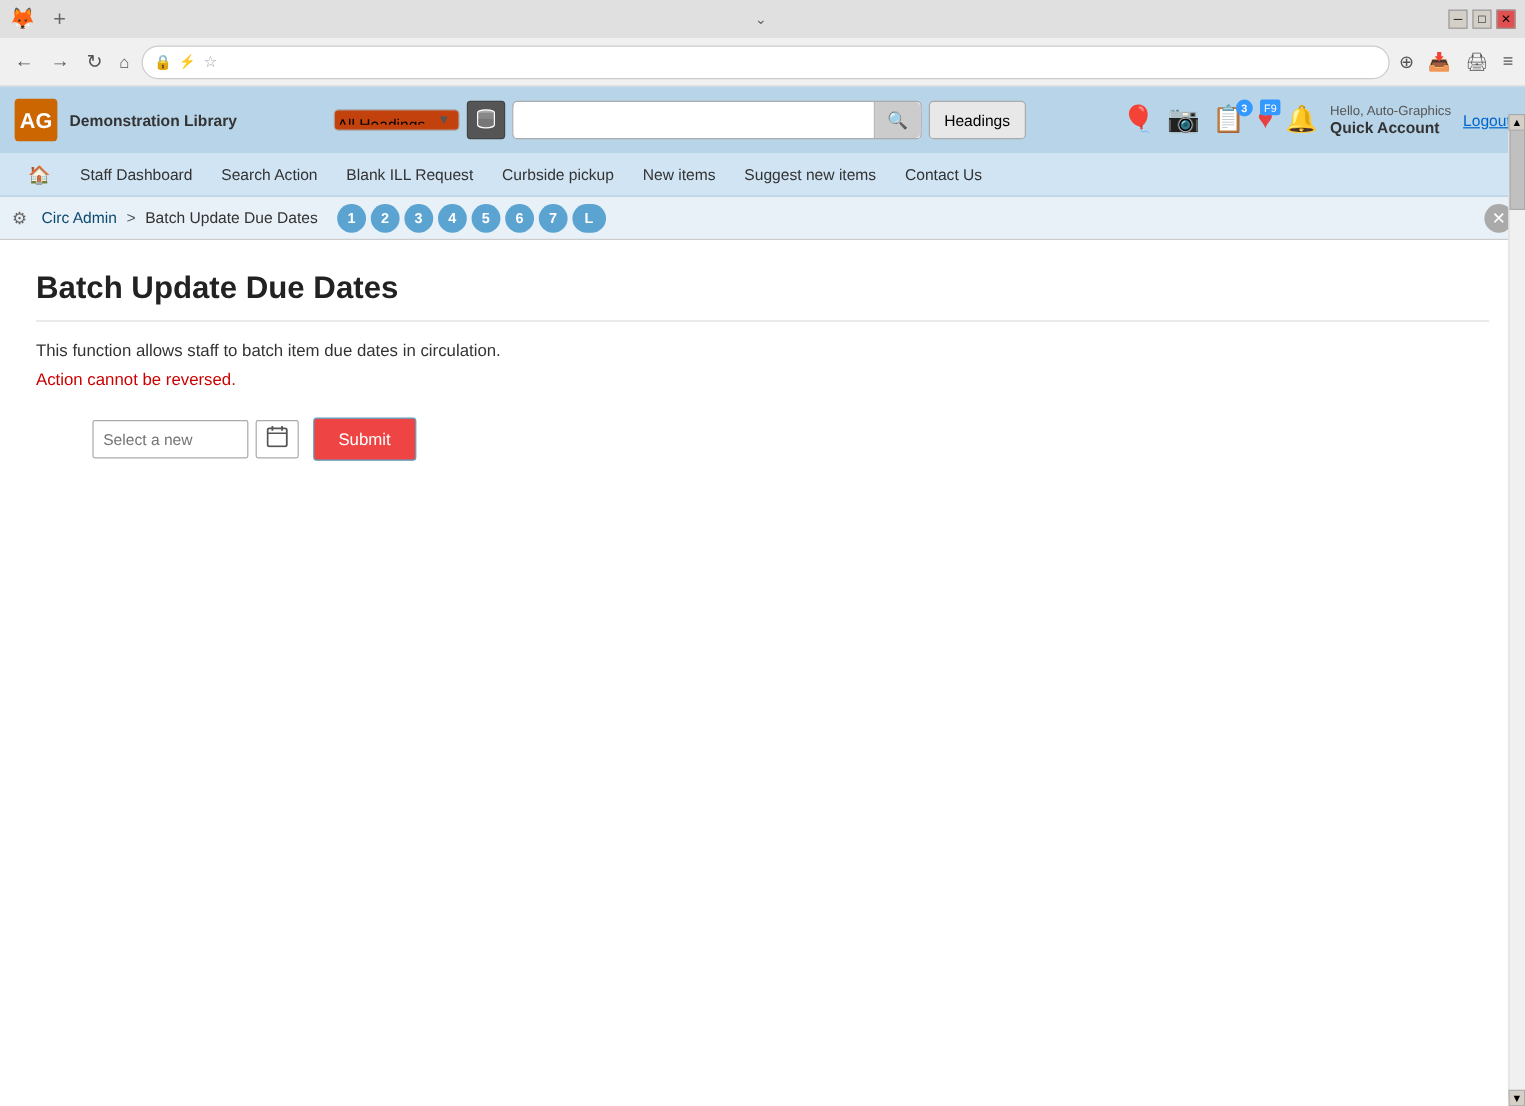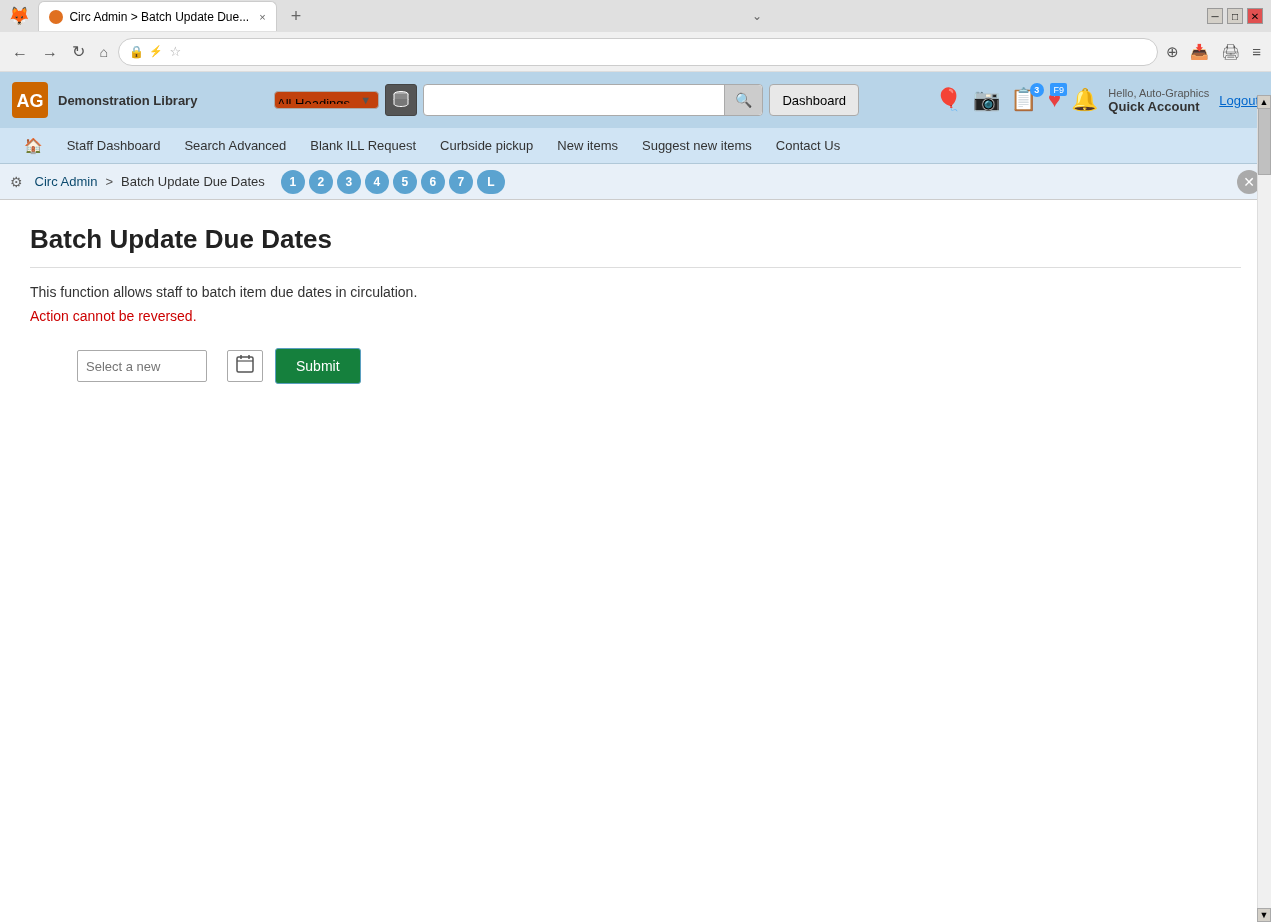--- a/index.html
+++ b/index.html
@@ -66,47 +66,42 @@
 
     
     .main-content { padding: 24px 30px; background: #fff; }
     .page-title { font-size: 26px; font-weight: bold; color: #222; margin-bottom: 12px; }
     .divider { border: none; border-top: 1px solid #ddd; margin-bottom: 16px; }
     .description { font-size: 14px; color: #333; margin-bottom: 8px; }
     .warning-text { font-size: 14px; color: #cc0000; margin-bottom: 24px; }
 
     .form-row { display: flex; align-items: center; gap: 12px; }
     .form-label { font-size: 14px; color: #333; width: 180px; line-height: 1.5; }
-    .date-input-wrap { display: flex; gap: 20px; padding-left: 47px; }
+    .date-input-wrap { display: flex; gap: 6px; padding-left: 47px; }
     .date-input { border: 1px solid #aaa; padding: 4px 8px; font-size: 13px; height: 32px; width: 130px; border-radius: 2px; color: #aaa; }
     .calendar-btn { background: #fff; border: 1px solid #aaa; padding: 4px 8px; cursor: pointer; height: 32px; border-radius: 2px; font-size: 16px; }
-    .submit-btn { background: #15803d; border: 1px solid #5a9fc0; color: #fff; padding: 6px 20px; font-size: 14px; cursor: pointer; border-radius: 3px; height: 36px; }
+    .submit-btn { background: #ef4444; border: 1px solid #5a9fc0; color: #fff; padding: 6px 20px; font-size: 14px; cursor: pointer; border-radius: 3px; height: 36px; }
 
     
     .scroll-track { position: absolute; right: 0; top: 95px; width: 14px; height: 820px; background: #f0f0f0; border-left: 1px solid #ddd; }
     .scroll-thumb { position: absolute; top: 0; width: 100%; height: 80px; background: #c0c0c0; border: 1px solid #aaa; }
     .scroll-arrow { width: 14px; height: 14px; background: #d4d0c8; border: 1px solid #aaa; display: flex; align-items: center; justify-content: center; font-size: 9px; cursor: pointer; position: absolute; right: 0; }
     .scroll-arrow.top { top: 95px; }
     .scroll-arrow.bottom { bottom: 0; }
 
     .page-wrapper { position: relative; }
   </style>
 </head>
 <body>
 
 <div class="page-wrapper">
 
   <div class="title-bar">
     <div class="title-bar-left">
       <span style="font-size:18px;">🦊</span>
-    </div>
-    <div class="browser-tab">
-      <span class="favicon"></span>
-      <span>Circ Admin &gt; Batch Update Due...</span>
-      <span class="tab-close">×</span>
     </div>
     <button class="new-tab-btn">+</button>
     <span class="tab-overflow" style="margin-left:auto;">⌄</span>
     <div class="window-controls">
       <div class="win-btn min">─</div>
       <div class="win-btn max">□</div>
       <div class="win-btn close">✕</div>
     </div>
   </div>
 
@@ -153,21 +148,21 @@
         <svg width="18" height="18" viewBox="0 0 18 18" fill="none">
           <ellipse cx="9" cy="4" rx="7" ry="2.5" fill="#aaa" stroke="#fff" stroke-width="1"></ellipse>
           <path d="M2 4v5c0 1.38 3.13 2.5 7 2.5s7-1.12 7-2.5V4" stroke="#fff" stroke-width="1" fill="#888"></path>
           <path d="M2 9v5c0 1.38 3.13 2.5 7 2.5s7-1.12 7-2.5V9" stroke="#fff" stroke-width="1" fill="#777"></path>
         </svg>
       </button>
       <div class="search-input-wrap">
         <input type="text" class="search-input" placeholder="" style="">
         <button class="search-go-btn">🔍</button>
       </div>
-      <button class="advanced-btn">Dashboard</button>
+      <button class="advanced-btn">Headings</button>
     </div>
 
     <div class="header-right">
       <div class="header-icon-group">
         <span class="header-icon">🎈</span>
         <span class="header-icon">📷</span>
         <span class="header-icon" style="position:relative;">
           📋
           <span class="badge">3</span>
         </span>
@@ -183,21 +178,21 @@
       </div>
       <button class="logout-btn">Logout</button>
     </div>
   </div>
 
   <div class="nav-menu">
     <span class="nav-menu-item">
       <span class="nav-home-icon">🏠</span>
     </span>
     <span class="nav-menu-item">Staff Dashboard</span>
-    <span class="nav-menu-item">Search Advanced</span>
+    <span class="nav-menu-item">Search Action</span>
     <span class="nav-menu-item">Blank ILL Request</span>
     <span class="nav-menu-item">Curbside pickup</span>
     <span class="nav-menu-item">New items</span>
     <span class="nav-menu-item">Suggest new items</span>
     <span class="nav-menu-item">Contact Us</span>
   </div>
 
   <div class="breadcrumb-bar">
     <span class="breadcrumb-icon">⚙</span>
     <a class="breadcrumb-link">Circ Admin</a>

